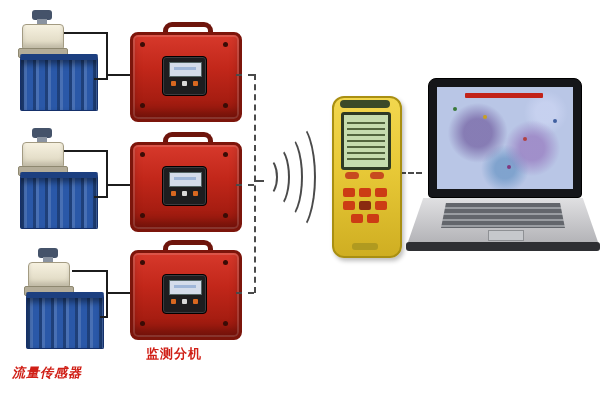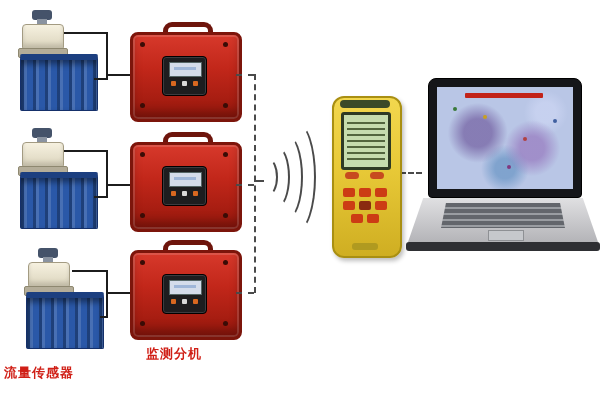--- a/index.html
+++ b/index.html
@@ -85,21 +85,21 @@
   .lp-base{position:absolute;left:2px;top:122px;width:190px;height:44px;
     background:linear-gradient(#e0e0e2,#b4b4b8);
     -webkit-clip-path:polygon(8% 0,92% 0,100% 100%,0 100%);clip-path:polygon(8% 0,92% 0,100% 100%,0 100%);}
   .lp-keys{position:absolute;left:33px;top:5px;width:124px;height:25px;
     background:repeating-linear-gradient(180deg,#63666c 0 4px,#9a9da2 4px 6px);
     -webkit-clip-path:polygon(4% 0,96% 0,100% 100%,0 100%);clip-path:polygon(4% 0,96% 0,100% 100%,0 100%);}
   .lp-touchpad{position:absolute;left:80px;top:32px;width:34px;height:9px;background:#c6c8cc;border:1px solid #8e9094;}
   .lp-front{position:absolute;left:0;top:166px;width:194px;height:9px;background:#2e2f33;border-radius:3px;}
   
   .label{position:absolute;font-weight:bold;font-size:13px;letter-spacing:1px;color:var(--label-red,#d01f16);}
-  .lbl-flow{left:4px;top:364px;}
+  .lbl-flow{left:12px;top:364px;font-style:italic;}
   .lbl-case{left:146px;top:324px;margin-top:21px;}
   .lbl-hand{left:296px;top:260px;color:var(--label-dark-red,#96330f);}
 </style>
 </head>
 <body>
 
 <div class="stage">
 
   <div class="sensor-group g1">
     <div class="sensor">

